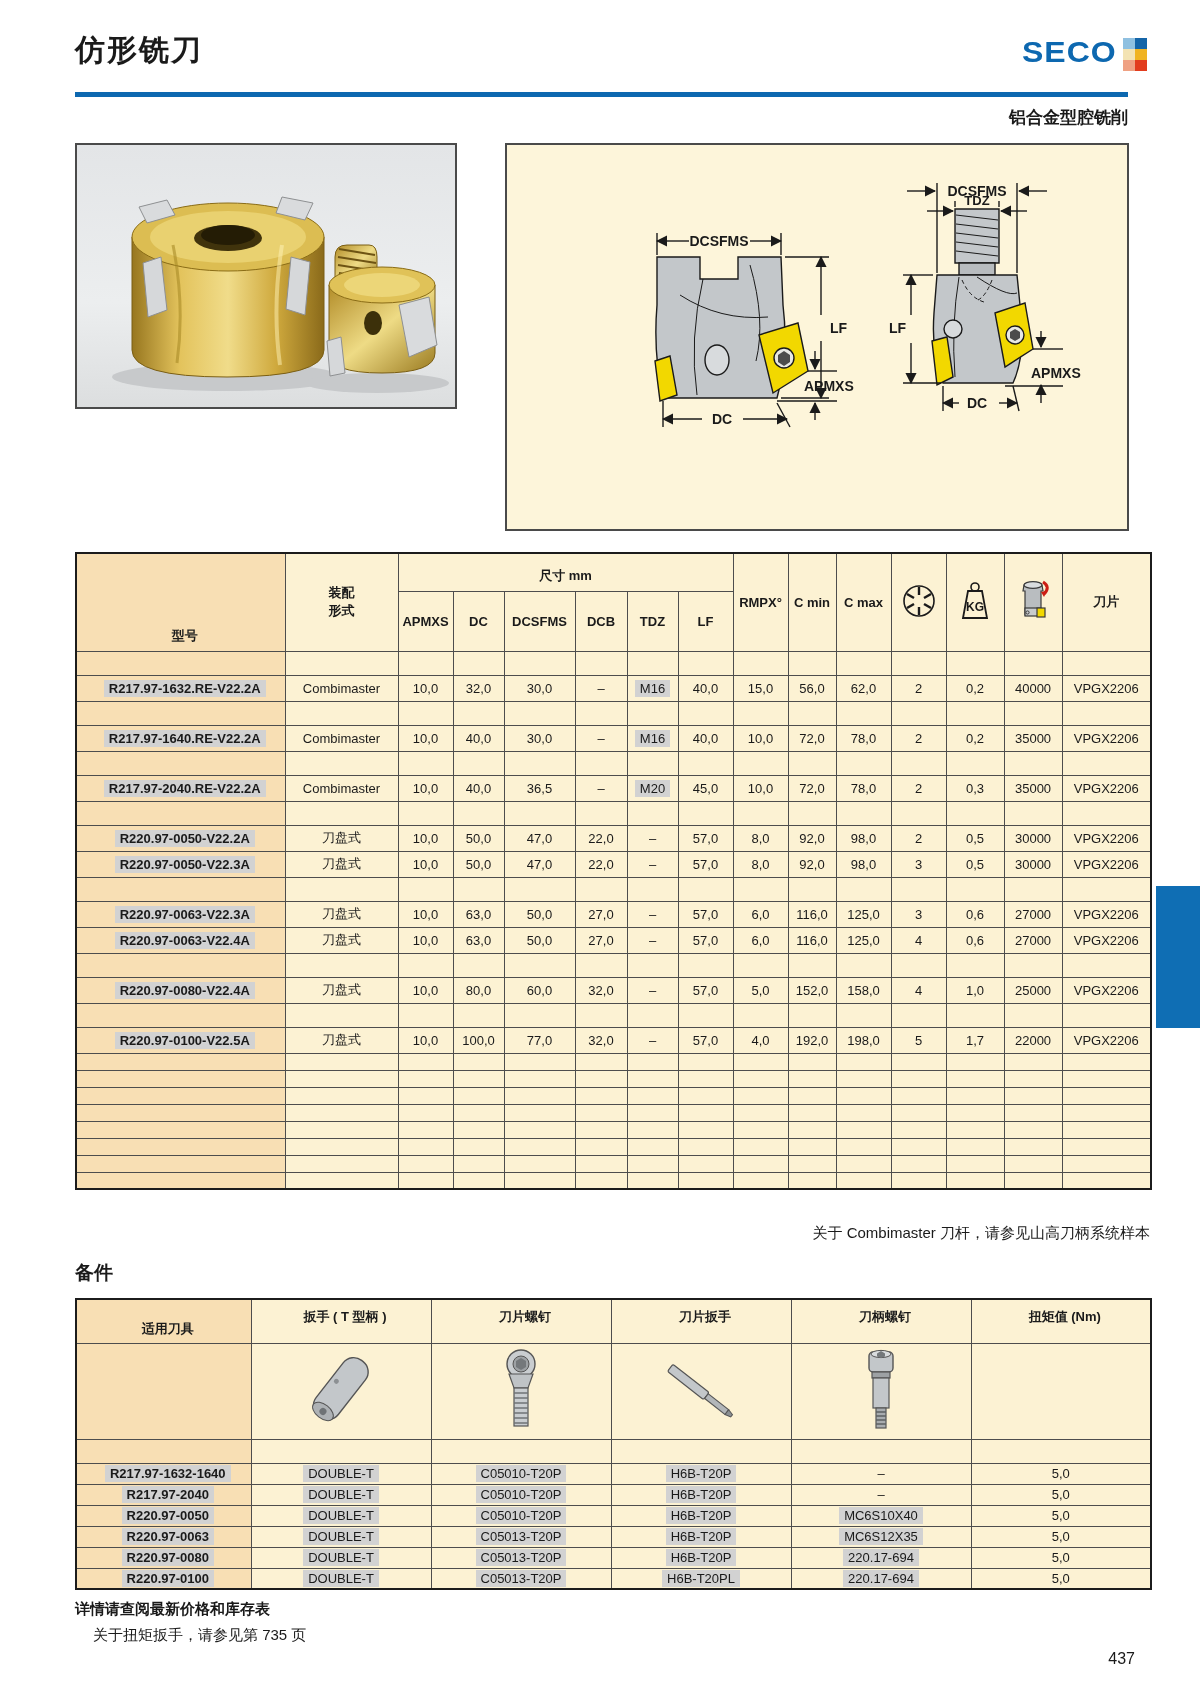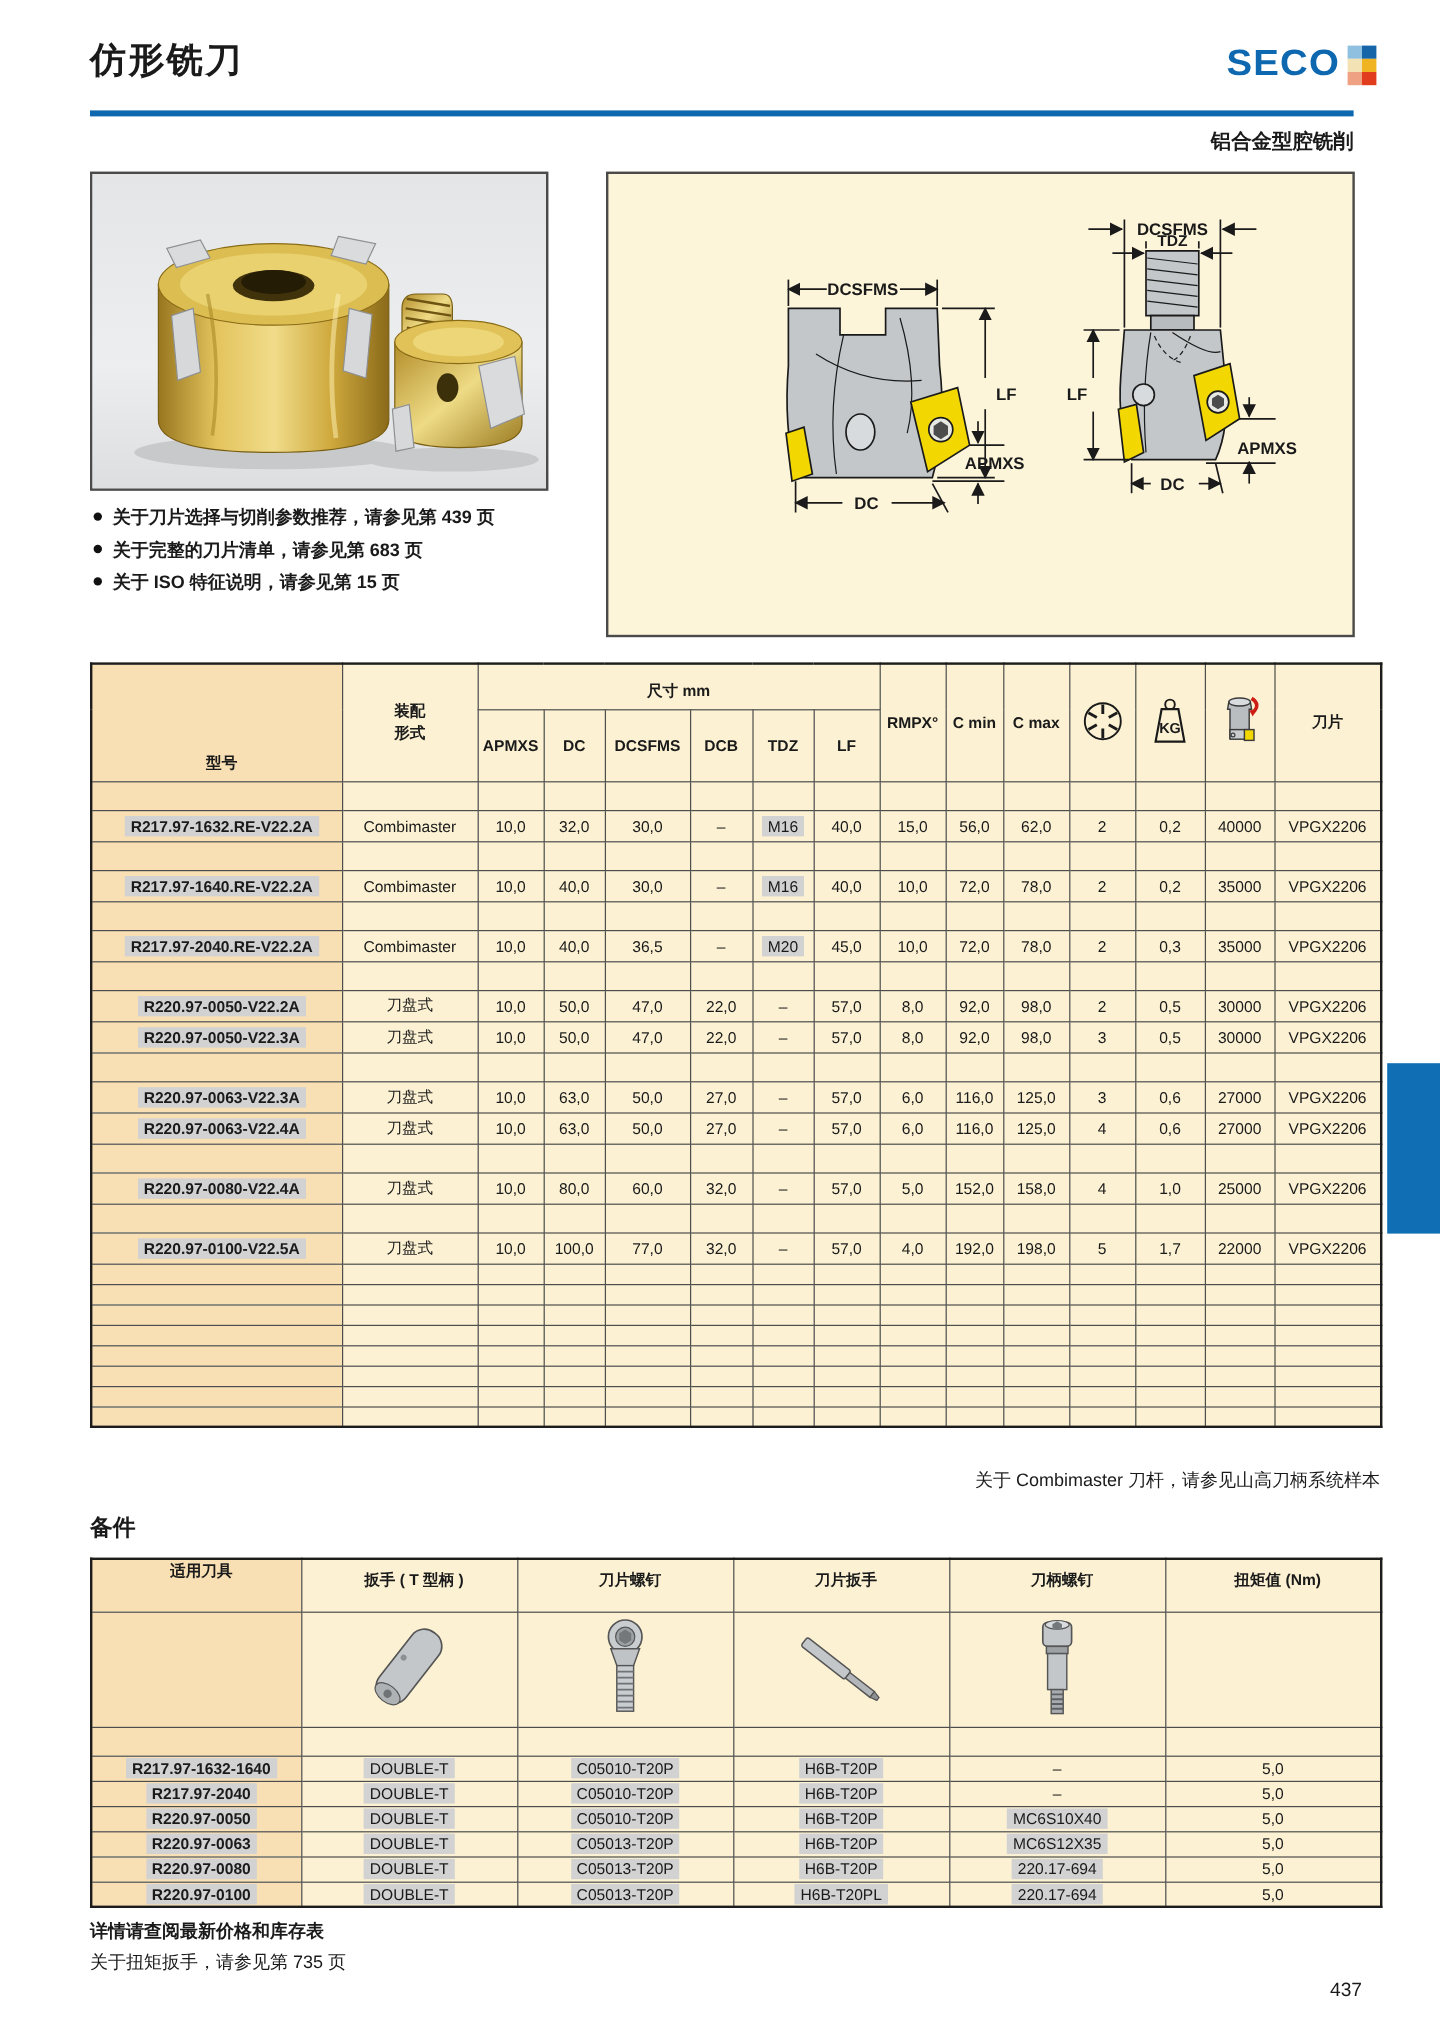--- a/index.html
+++ b/index.html
@@ -29,21 +29,21 @@
   .oc{background:#f8dfb4;}
   .hl{background:#d2d2d2;display:inline-block;padding:0 5px;line-height:17px;}
   .b{font-weight:bold;}
   .cell-left{text-align:center;padding-left:8px !important;}
   .hdr{font-weight:bold !important;margin-left:18px;}
   .hdr-bottom{vertical-align:bottom !important;padding-bottom:6px !important;}
 
   .note-right{font-size:15px;text-align:right;}
   .section-title{font-size:19px;font-weight:bold;}
   .foot1{font-size:15px;font-weight:bold;}
-  .foot2{font-size:15px;}
+  .foot2{font-size:15px;margin-left:18px;}
   .pagenum{font-size:16px;text-align:right;}
   .blue-tab{background:#0f6eb4;}
   svg text{font-family:"Liberation Sans","DejaVu Sans",sans-serif;}
 </style>
 </head>
 <body>
 
 <div id="page">
 
   <div class="abs title" style="left:75px;top:30px;">仿形铣刀</div>
@@ -197,25 +197,20 @@
         <text x="215" y="279" text-anchor="middle">DC</text>
         <text x="470" y="51" text-anchor="middle">DCSFMS</text>
         <text x="470" y="60" text-anchor="middle" font-size="13">TDZ</text>
         <text x="382" y="188">LF</text>
         <text x="524" y="233">APMXS</text>
         <text x="470" y="263" text-anchor="middle">DC</text>
       </g>
     </svg>
   </div>
 
-  <div class="abs bullets" style="left:78px;top:418px;width:440px;">
-    <div><span class="dot"></span><span>关于刀片选择与切削参数推荐，请参见第 439 页</span></div>
-    <div><span class="dot"></span><span>关于完整的刀片清单，请参见第 683 页</span></div>
-    <div><span class="dot"></span><span>关于 ISO 特征说明，请参见第 15 页</span></div>
-  </div>
 
   <table class="abs cat" style="left:75px;top:552px;width:1075px;">
     <colgroup>
       <col style="width:209px">
         <col style="width:113px">
         <col style="width:55px">
         <col style="width:51px">
       <col style="width:71px">
         <col style="width:52px">
         <col style="width:51px">
@@ -703,21 +698,21 @@
     <colgroup>
       <col style="width:175px">
         <col style="width:180px">
         <col style="width:180px">
       <col style="width:180px">
         <col style="width:180px">
         <col style="width:180px">
     </colgroup>
     <thead>
       <tr style="height:44px;">
-        <th class="oc hdr cell-left" style="vertical-align:top;padding-top:0;">适用刀具</th>
+        <th class="oc hdr cell-left" style="vertical-align:top;padding-top:20px;">适用刀具</th>
         <th class="hdr cell-left" style="vertical-align:top;padding-top:8px;">扳手 ( T 型柄 )</th>
         <th class="hdr cell-left" style="vertical-align:top;padding-top:8px;">刀片螺钉</th>
         <th class="hdr cell-left" style="vertical-align:top;padding-top:8px;">刀片扳手</th>
         <th class="hdr cell-left" style="vertical-align:top;padding-top:8px;">刀柄螺钉</th>
         <th class="hdr cell-left" style="vertical-align:top;padding-top:8px;">扭矩值 (Nm)</th>
       </tr>
       <tr style="height:96px;">
         <td class="oc"></td>
         <td>
           <svg width="90" height="88" viewBox="0 0 90 88">

